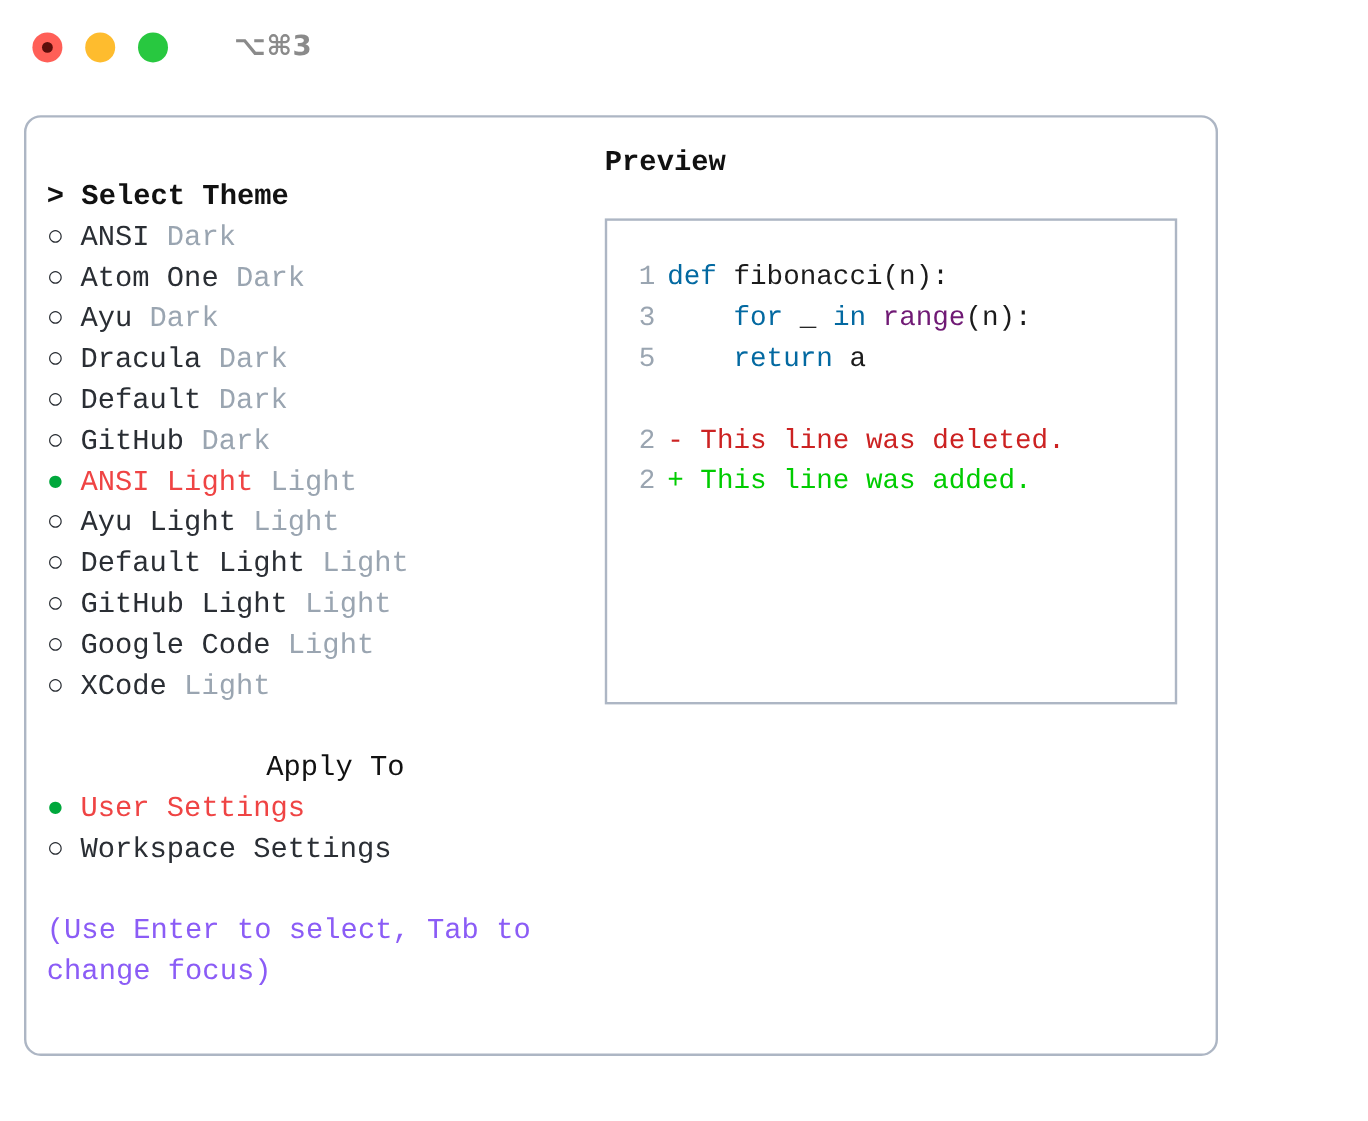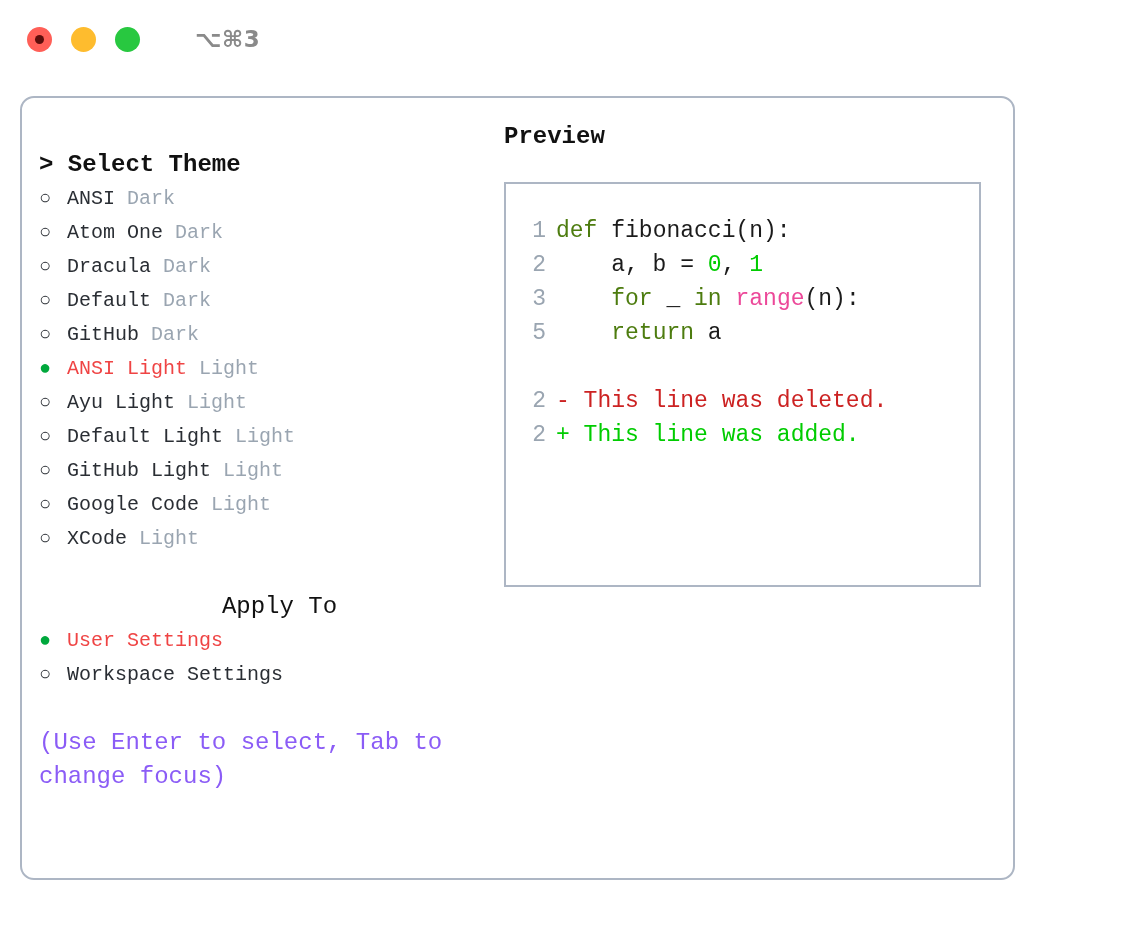--- a/index.html
+++ b/index.html
@@ -106,21 +106,21 @@
     line-height: 34px;
     white-space: pre;
   }
   .section-header.indent {
     padding-left: 28px;
     font-weight: normal;
     text-align: center;
   }
 
   .opt {
-    font-size: 20px;
+    font-size: 24px;
     line-height: 34px;
     color: #2a2e34;
     white-space: pre;
     display: block;
   }
   .bullet {
     display: inline-block;
     width: 28px;
     color: #2a2e34;
   }
@@ -164,22 +164,22 @@
     white-space: pre;
     padding-left: 14px;
   }
   .lineno {
     color: #9aa5b1;
     display: inline-block;
     width: 26px;
     text-align: right;
     margin-right: 10px;
   }
-  .tok-kw   { color: #4d7c0f; }
-  .tok-fn   { color: #ec4899; }
+  .tok-kw   { color: #0369a1; }
+  .tok-fn   { color: #701a75; }
   .tok-num  { color: #00cc00; }
   .tok-id   { color: #1b1b1b; }
   .tok-ctx  { color: #7a7a7a; }
   .tok-del  { color: #cc2222; text-align: center; }
   .tok-add  { color: #00cc00; }
   .blank-line { height: 34px; }
 </style>
 </head>
 <body>
 
@@ -196,20 +196,21 @@
 
   <div class="frame">
     <div class="columns">
 
       <div class="col-left">
         <div class="section-header">&gt; Select Theme</div>
 
         <div id="theme-list">
             <div class="opt"><span class="bullet">○</span><span class="opt-label">ANSI</span><span class="opt-variant"> Dark</span></div>
             <div class="opt"><span class="bullet">○</span><span class="opt-label">Atom One</span><span class="opt-variant"> Dark</span></div>
+            <div class="opt"><span class="bullet">○</span><span class="opt-label">Ayu</span><span class="opt-variant"> Dark</span></div>
             <div class="opt"><span class="bullet">○</span><span class="opt-label">Dracula</span><span class="opt-variant"> Dark</span></div>
             <div class="opt"><span class="bullet">○</span><span class="opt-label">Default</span><span class="opt-variant"> Dark</span></div>
             <div class="opt"><span class="bullet">○</span><span class="opt-label">GitHub</span><span class="opt-variant"> Dark</span></div>
             <div class="opt selected"><span class="bullet">●</span><span class="opt-label">ANSI Light</span><span class="opt-variant"> Light</span></div>
             <div class="opt"><span class="bullet">○</span><span class="opt-label">Ayu Light</span><span class="opt-variant"> Light</span></div>
             <div class="opt"><span class="bullet">○</span><span class="opt-label">Default Light</span><span class="opt-variant"> Light</span></div>
             <div class="opt"><span class="bullet">○</span><span class="opt-label">GitHub Light</span><span class="opt-variant"> Light</span></div>
             <div class="opt"><span class="bullet">○</span><span class="opt-label">Google Code</span><span class="opt-variant"> Light</span></div>
             <div class="opt"><span class="bullet">○</span><span class="opt-label">XCode</span><span class="opt-variant"> Light</span></div>
           </div>
@@ -227,21 +228,20 @@
 
         <div class="hint">(Use Enter to select, Tab to change focus)</div>
       </div>
 
       <div class="col-right">
         <div class="preview-title">Preview</div>
 
         <div class="preview-box">
           <div id="code-block">
               <div class="code-line"><span class="lineno">1</span><span class="tok-kw">def </span><span class="tok-id">fibonacci(n):</span></div>
-              <div class="code-line"><span class="lineno">2</span><span class="tok-id">    a, b = </span><span class="tok-num">0</span><span class="tok-id">, </span><span class="tok-num">1</span></div>
               <div class="code-line"><span class="lineno">3</span><span class="tok-id">    </span><span class="tok-kw">for</span><span class="tok-id"> _ </span><span class="tok-kw">in</span><span class="tok-id"> </span><span class="tok-fn">range</span><span class="tok-id">(n):</span></div>
               <div class="code-line"><span class="lineno">5</span><span class="tok-id">    </span><span class="tok-kw">return</span><span class="tok-id"> a</span></div>
             </div>
           <div class="blank-line"></div>
           <div id="diff-block">
               <div class="code-line"><span class="lineno">2</span><span class="tok-del">- This line was deleted.</span></div>
               <div class="code-line"><span class="lineno">2</span><span class="tok-add">+ This line was added.</span></div>
             </div>
         </div>
       </div>

